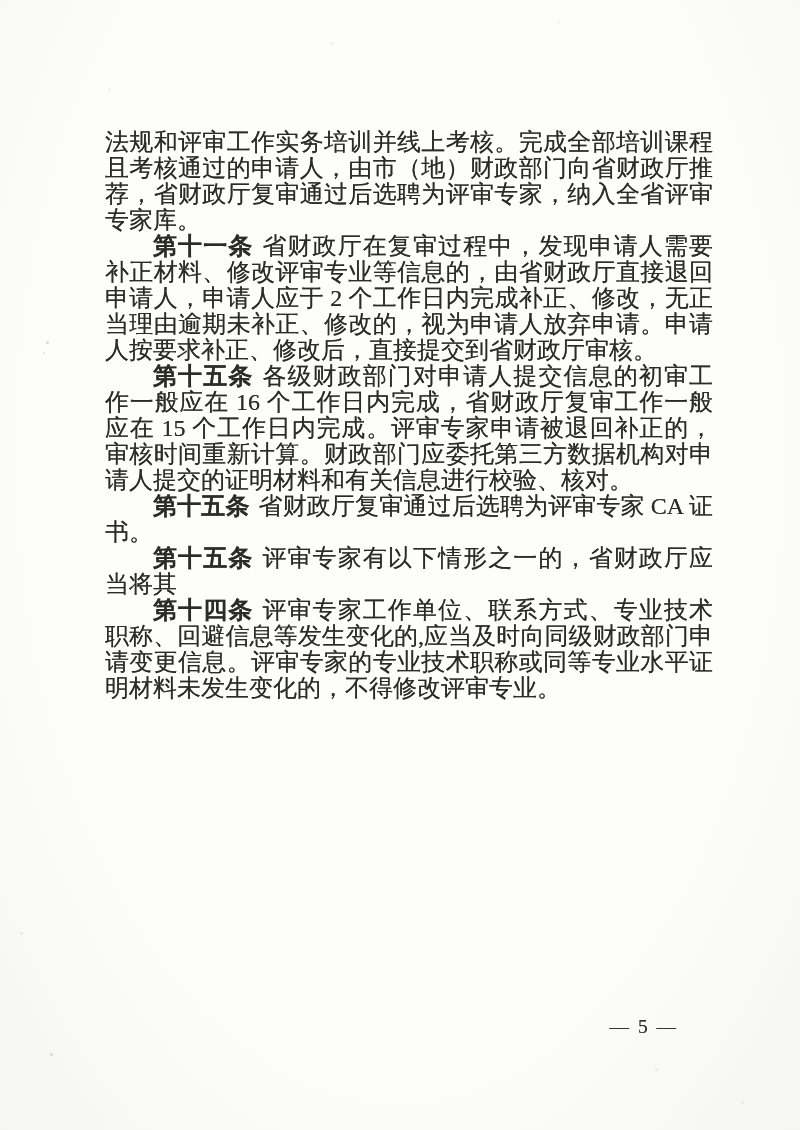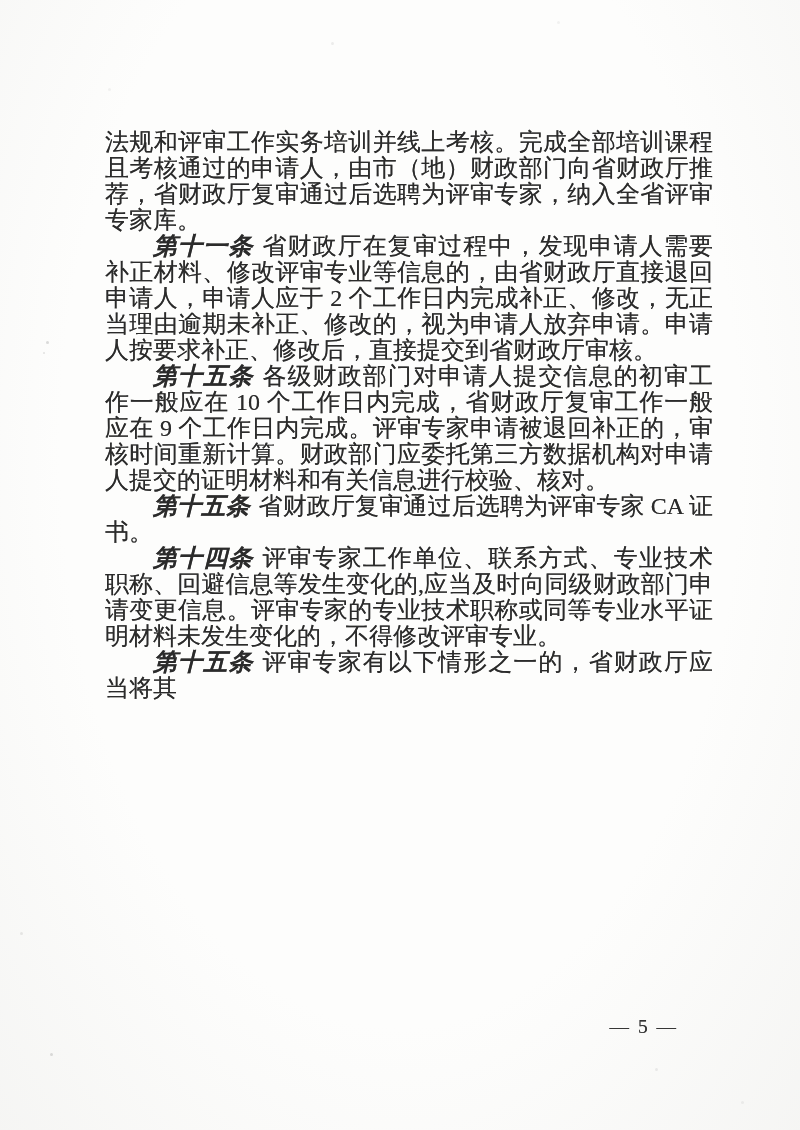--- a/index.html
+++ b/index.html
@@ -39,21 +39,20 @@
     padding: 0;
   }
   .text-block p.indent {
     text-indent: 2em;
   }
   .article-label {
     font-weight: bold;
   }
   .article-label:not(:empty) {
     margin-right: 9px;
-    font-style: italic;
   }
   .page-number {
     position: absolute;
     top: 1016px;
     right: 122px;
     color: #333333;
     font-size: 19.5px;
     letter-spacing: 2px;
     text-shadow: 0 0 0.5px rgba(60,60,60,0.7);
     white-space: nowrap;
@@ -79,25 +78,25 @@
   <div class="speck" style="left:655px; top:1068px;width:3px; height:3px; opacity:.14;"></div>
   <div class="speck" style="left:741px; top:1101px;width:3px; height:3px; opacity:.12;"></div>
 
   <div class="text-block">
 
     <p><span class="article-label"></span><span>法规和评审工作实务培训并线上考核。完成全部培训课程且考核通过的申请人，由市（地）财政部门向省财政厅推荐，省财政厅复审通过后选聘为评审专家，纳入全省评审专家库。</span></p>
 
 
     <p class="indent"><span class="article-label">第十一条</span><span>省财政厅在复审过程中，发现申请人需要补正材料、修改评审专业等信息的，由省财政厅直接退回申请人，申请人应于 2 个工作日内完成补正、修改，无正当理由逾期未补正、修改的，视为申请人放弃申请。申请人按要求补正、修改后，直接提交到省财政厅审核。</span></p>
 
-    <p class="indent"><span class="article-label">第十五条</span><span>各级财政部门对申请人提交信息的初审工作一般应在 10 个工作日内完成，省财政厅复审工作一般应在 9 个工作日内完成。评审专家申请被退回补正的，审核时间重新计算。财政部门应委托第三方数据机构对申请人提交的证明材料和有关信息进行校验、核对。</span></p>
+    <p class="indent"><span class="article-label">第十五条</span><span>各级财政部门对申请人提交信息的初审工作一般应在 16 个工作日内完成，省财政厅复审工作一般应在 15 个工作日内完成。评审专家申请被退回补正的，审核时间重新计算。财政部门应委托第三方数据机构对申请人提交的证明材料和有关信息进行校验、核对。</span></p>
 
     <p class="indent"><span class="article-label">第十五条</span><span>省财政厅复审通过后选聘为评审专家 CA 证书。</span></p>
 
+    <p class="indent"><span class="article-label">第十五条</span><span>评审专家有以下情形之一的，省财政厅应当将其</span></p>
+
     <p class="indent"><span class="article-label">第十四条</span><span>评审专家工作单位、联系方式、专业技术职称、回避信息等发生变化的,应当及时向同级财政部门申请变更信息。评审专家的专业技术职称或同等专业水平证明材料未发生变化的，不得修改评审专业。</span></p>
-
-    <p class="indent"><span class="article-label">第十五条</span><span>评审专家有以下情形之一的，省财政厅应当将其</span></p>
 
   </div>
 
   <div class="page-number">— 5 —</div>
 
 </div>
 
 </body></html>

